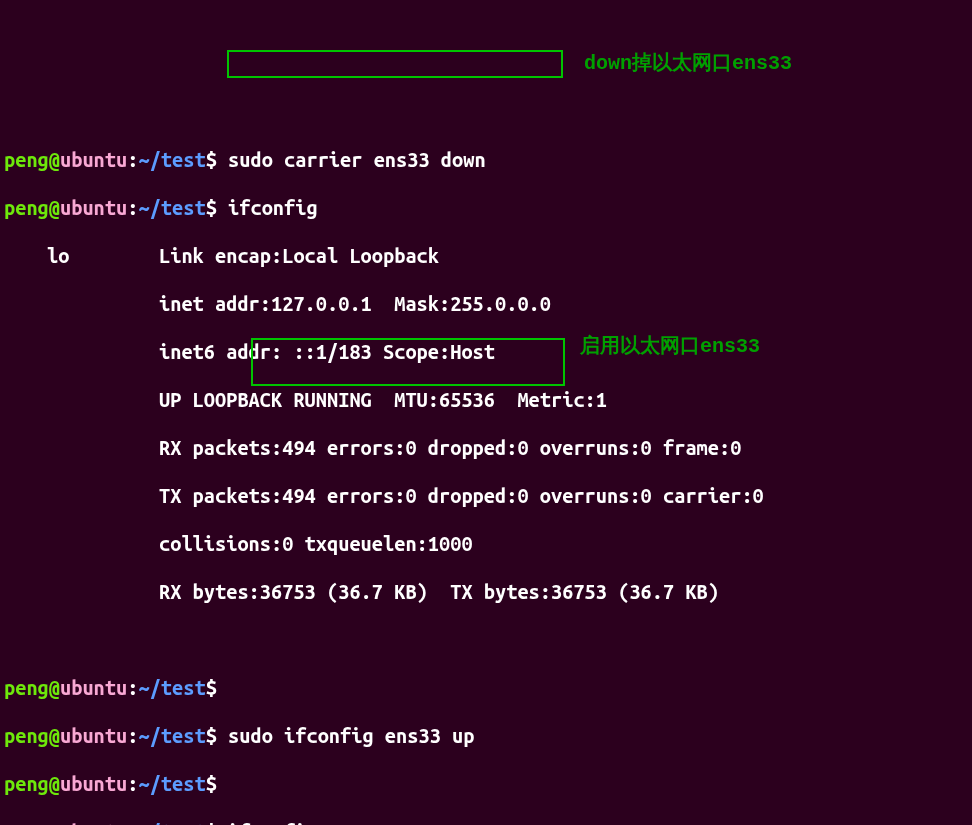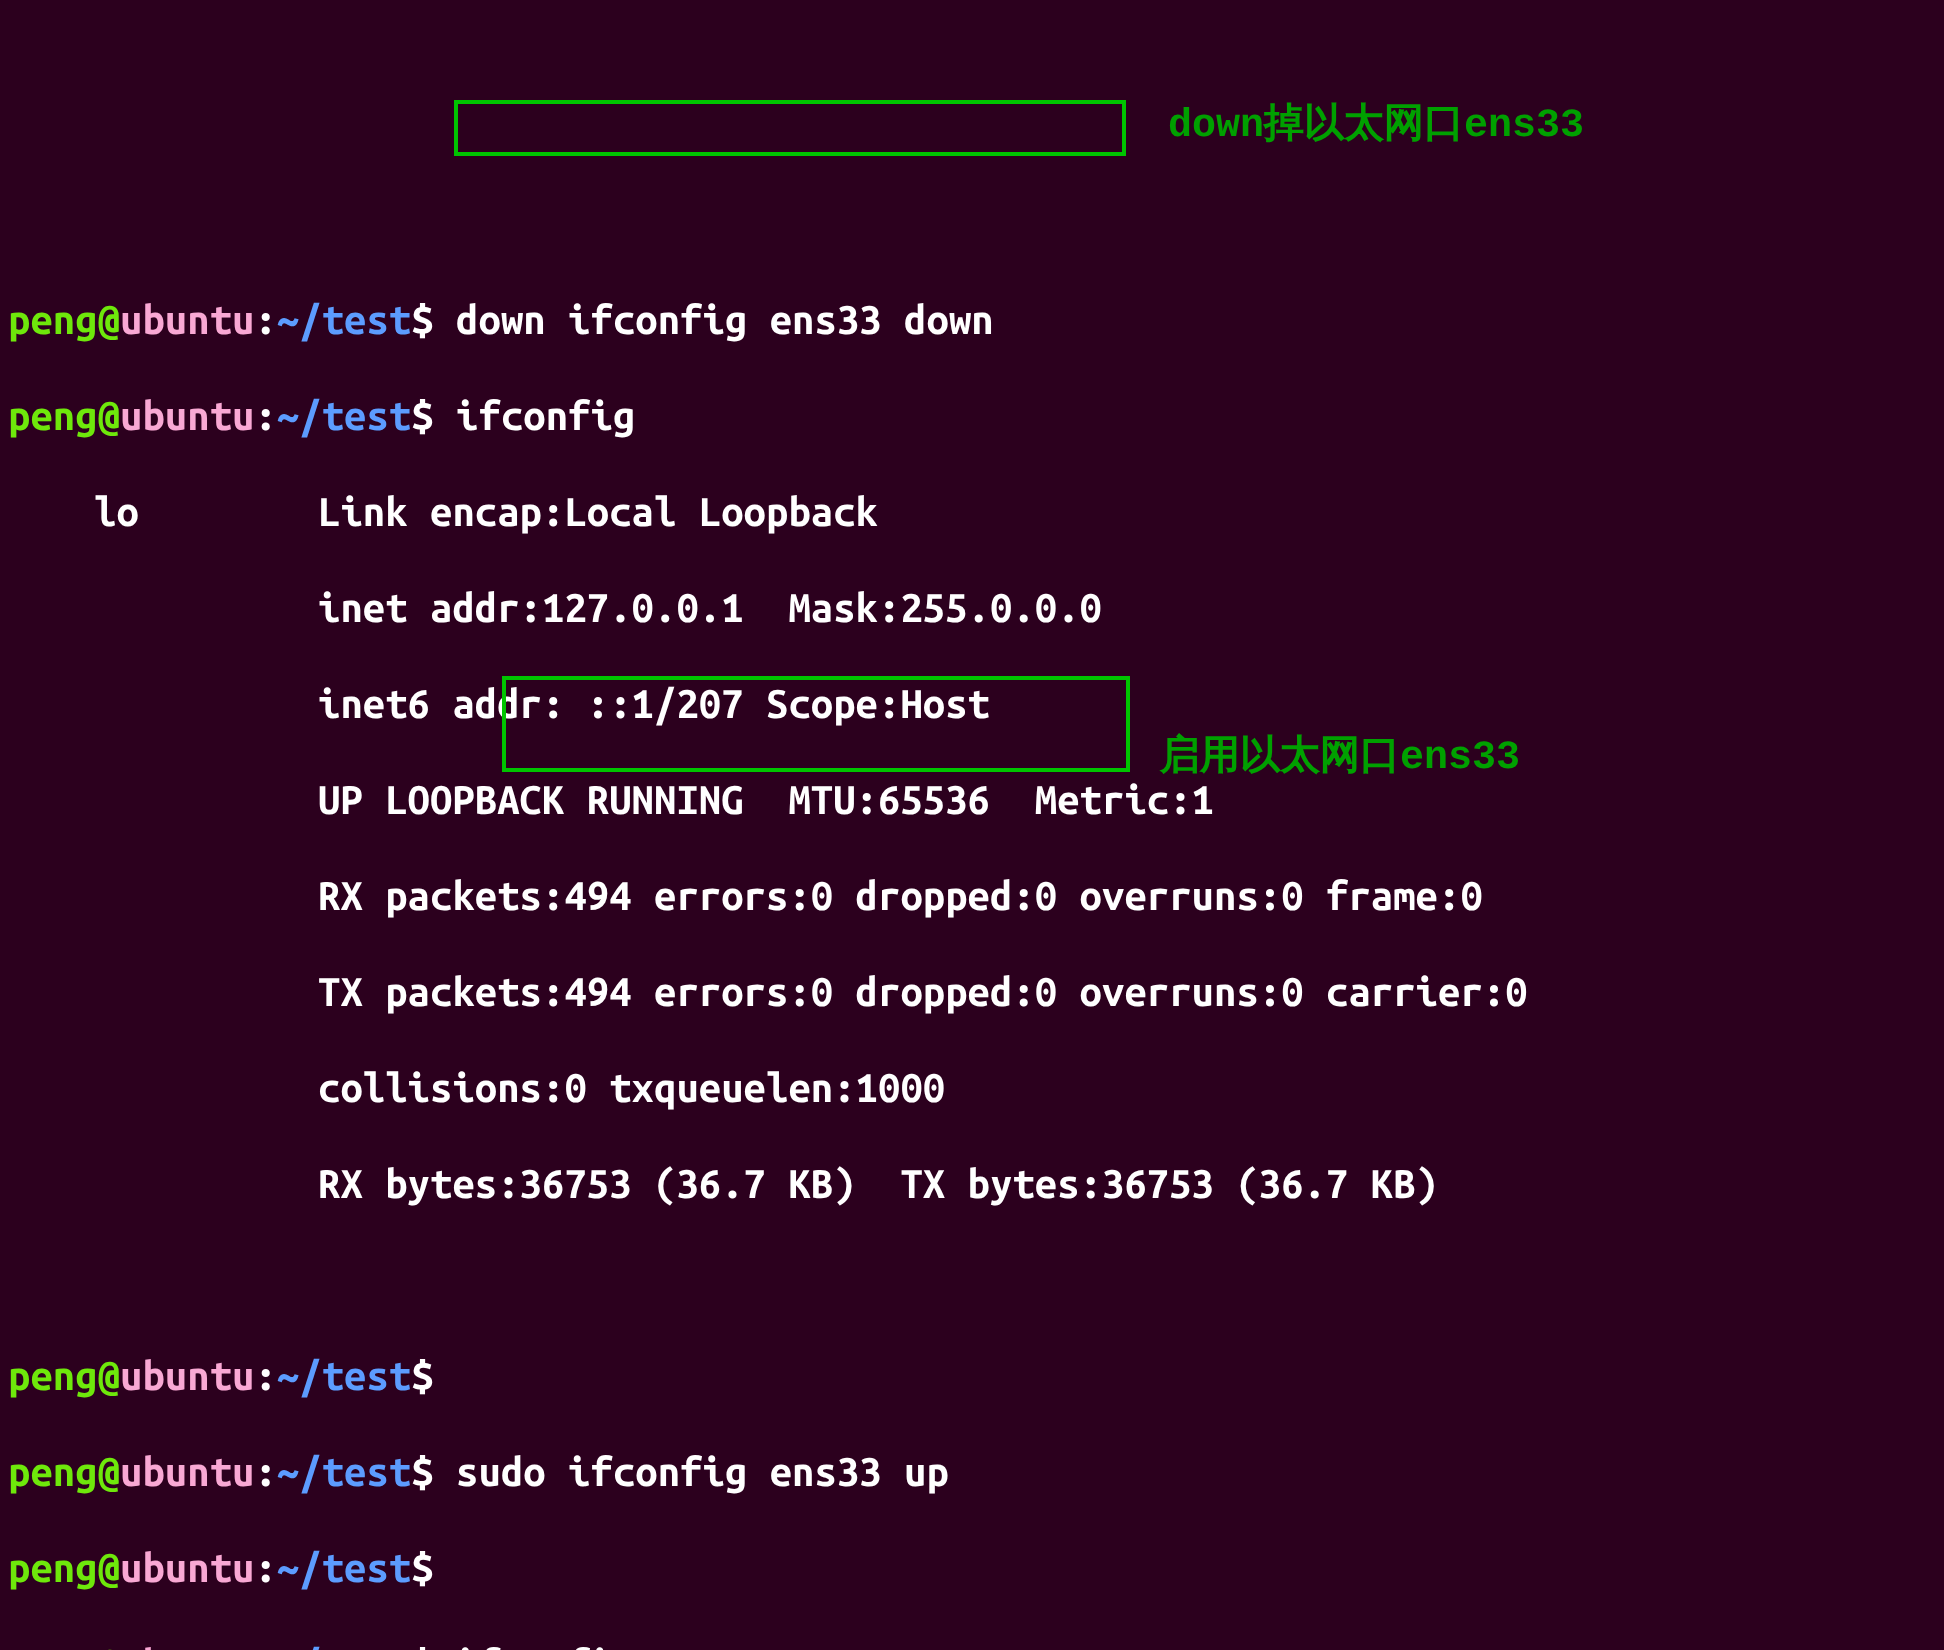--- a/index.html
+++ b/index.html
@@ -42,25 +42,25 @@
     font-family: Liberation Mono, monospace;
     white-space: nowrap;
   }
 </style>
 </head>
 <body>
 <div class="terminal">
 
 
 
-<div><span class="user">peng</span><span class="at">@</span><span class="host">ubuntu</span><span class="colon">:</span><span class="tilde">~</span><span class="path">/</span><span class="path">test</span><span class="dollar">$</span><span> </span><span class="cmd">down ifconfig ens33 down</span></div>
+<div><span class="user">peng</span><span class="at">@</span><span class="host">ubuntu</span><span class="colon">:</span><span class="tilde">~</span><span class="path">/</span><span class="path">test</span><span class="dollar">$</span><span> </span><span class="cmd">sudo carrier ens33 down</span></div>
 <div><span class="user">peng</span><span class="at">@</span><span class="host">ubuntu</span><span class="colon">:</span><span class="tilde">~</span><span class="path">/</span><span class="path">test</span><span class="dollar">$</span><span> </span><span class="cmd">ifconfig</span></div>
 <div class="out">lo        Link encap:Local Loopback</div>
 <div class="out">          inet addr:127.0.0.1  Mask:255.0.0.0</div>
-<div class="out">          inet6 addr: ::1/207 Scope:Host</div>
+<div class="out">          inet6 addr: ::1/183 Scope:Host</div>
 <div class="out">          UP LOOPBACK RUNNING  MTU:65536  Metric:1</div>
 <div class="out">          RX packets:494 errors:0 dropped:0 overruns:0 frame:0</div>
 <div class="out">          TX packets:494 errors:0 dropped:0 overruns:0 carrier:0</div>
 <div class="out">          collisions:0 txqueuelen:1000</div>
 <div class="out">          RX bytes:36753 (36.7 KB)  TX bytes:36753 (36.7 KB)</div>
 <div class="out"> </div>
 <div><span class="user">peng</span><span class="at">@</span><span class="host">ubuntu</span><span class="colon">:</span><span class="tilde">~</span><span class="path">/</span><span class="path">test</span><span class="dollar">$</span></div>
 <div><span class="user">peng</span><span class="at">@</span><span class="host">ubuntu</span><span class="colon">:</span><span class="tilde">~</span><span class="path">/</span><span class="path">test</span><span class="dollar">$</span><span> </span><span class="cmd">sudo ifconfig ens33 up</span></div>
 <div><span class="user">peng</span><span class="at">@</span><span class="host">ubuntu</span><span class="colon">:</span><span class="tilde">~</span><span class="path">/</span><span class="path">test</span><span class="dollar">$</span></div>
 <div><span class="user">peng</span><span class="at">@</span><span class="host">ubuntu</span><span class="colon">:</span><span class="tilde">~</span><span class="path">/</span><span class="path">test</span><span class="dollar">$</span><span> </span><span class="cmd">ifconfig</span></div>
@@ -80,17 +80,17 @@
 
 
 
 
 
 
 <div class="box1" style="left:227px; top:2px; width:336px; height:28px;"></div>
 <div class="annot" style="left:584px; top:4px;">down掉以太网口ens33</div>
 
 <div class="box2" style="left:251px; top:290px; width:314px; height:48px;"></div>
-<div class="annot" style="left:580px; top:320px;">启用以太网口ens33</div>
+<div class="annot" style="left:580px; top:287px;">启用以太网口ens33</div>
 
 </div>
 
 
 
 </body></html>

